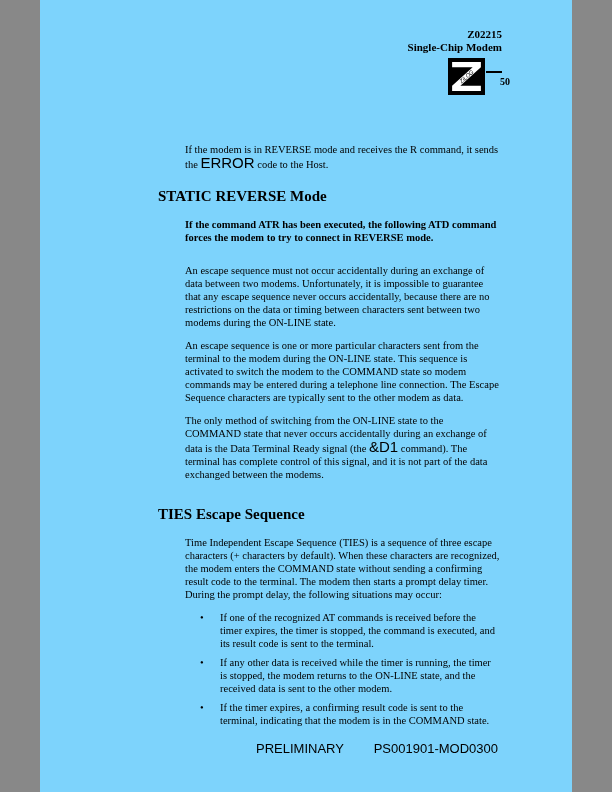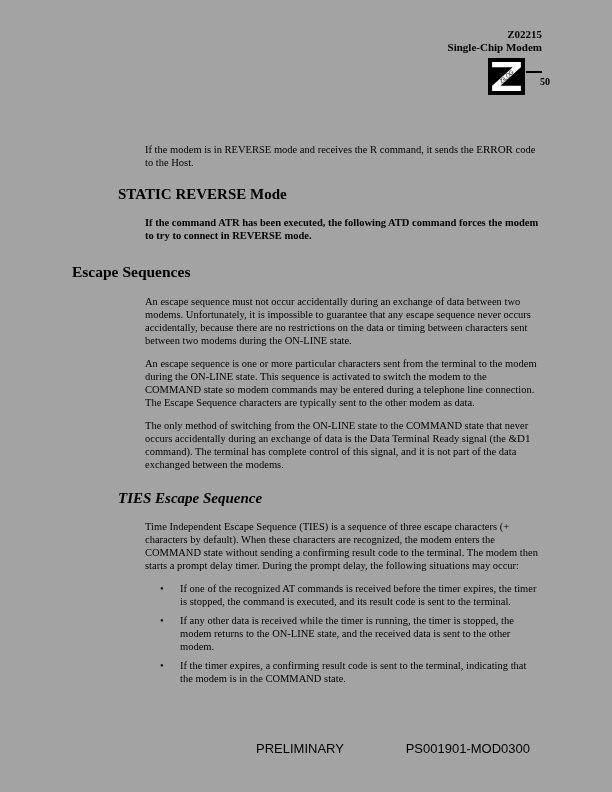--- a/index.html
+++ b/index.html
@@ -1,21 +1,21 @@
 <!DOCTYPE html>
 <html><head>
 <meta charset="utf-8">
 <style>
   html, body { margin: 0; padding: 0; background: #888; }
   .page {
     position: relative;
-    width: 612px;
+    width: 532px;
     height: 792px;
     margin: 0 auto;
-    background: #a3a3a3;
+    background: #7dd3fc;
     font-family: "Liberation Serif", serif;
     color: #000;
     overflow: hidden;
   }
 
   
   .header-right {
     position: absolute;
     top: 28px;
     right: 70px;
@@ -54,30 +54,30 @@
   
   .content { padding-top: 143px; }
   .para {
     margin: 0 72px 16px 145px;
     font-size: 10.5px;
     line-height: 13px;
     text-align: left;
   }
   .para.tight { margin-bottom: 10px; }
   .mono {
-    font-family: Liberation Serif, serif;
-    font-size: 11px;
+    font-family: Liberation Sans, sans-serif;
+    font-size: 15px;
   }
   .h-sub {
     margin: 0 72px 12px 118px;
     font-size: 15px;
     font-weight: bold;
     line-height: 19px;
   }
-  .h-sub.gap-top { margin-top: 18px; font-style: italic; }
+  .h-sub.gap-top { margin-top: 24px; }
   .h-section {
     margin: 20px 72px 14px 72px;
     font-size: 15.5px;
     font-weight: bold;
     line-height: 19px;
   }
   .bullets { margin-top: 2px; }
   .bullet-item {
     display: flex;
     margin: 0 72px 6px 160px;
@@ -101,21 +101,21 @@
     font-weight: normal;
     font-size: 13px;
   }
   .footer-status {
     position: absolute;
     left: 50%;
     transform: translateX(-58%);
   }
   .footer-docid {
     position: absolute;
-    right: 12px;
+    right: 4px;
   }
 </style>
 </head>
 <body>
 
 <div class="page">
 
   <div class="header-right">
     <div class="doc-number">Z02215</div>
     <div class="doc-title">Single-Chip Modem</div>
@@ -135,21 +135,20 @@
   <div class="content">
 
     <p class="para">
       <span>If the modem is in REVERSE mode and receives the R command, it sends the </span><span class="mono">ERROR</span><span> code to the Host.</span>
     </p>
 
     <h2 class="h-sub">STATIC REVERSE Mode</h2>
 
     <p class="para" style="margin-bottom:20px;font-weight:bold;">If the command ATR has been executed, the following ATD command forces the modem to try to connect in REVERSE mode.</p>
 
-    <h1 class="h-section">Escape Sequences</h1>
 
     <p class="para tight">An escape sequence must not occur accidentally during an exchange of data between two modems. Unfortunately, it is impossible to guarantee that any escape sequence never occurs accidentally, because there are no restrictions on the data or timing between characters sent between two modems during the ON-LINE state.</p>
 
     <p class="para tight">An escape sequence is one or more particular characters sent from the terminal to the modem during the ON-LINE state. This sequence is activated to switch the modem to the COMMAND state so modem commands may be entered during a telephone line connection. The Escape Sequence characters are typically sent to the other modem as data.</p>
 
     <p class="para tight">
       <span>The only method of switching from the ON-LINE state to the COMMAND state that never occurs accidentally during an exchange of data is the Data Terminal Ready signal (the </span><span class="mono">&amp;D1</span><span> command). The terminal has complete control of this signal, and it is not part of the data exchanged between the modems.</span>
     </p>
 
     <h2 class="h-sub gap-top">TIES Escape Sequence</h2>

